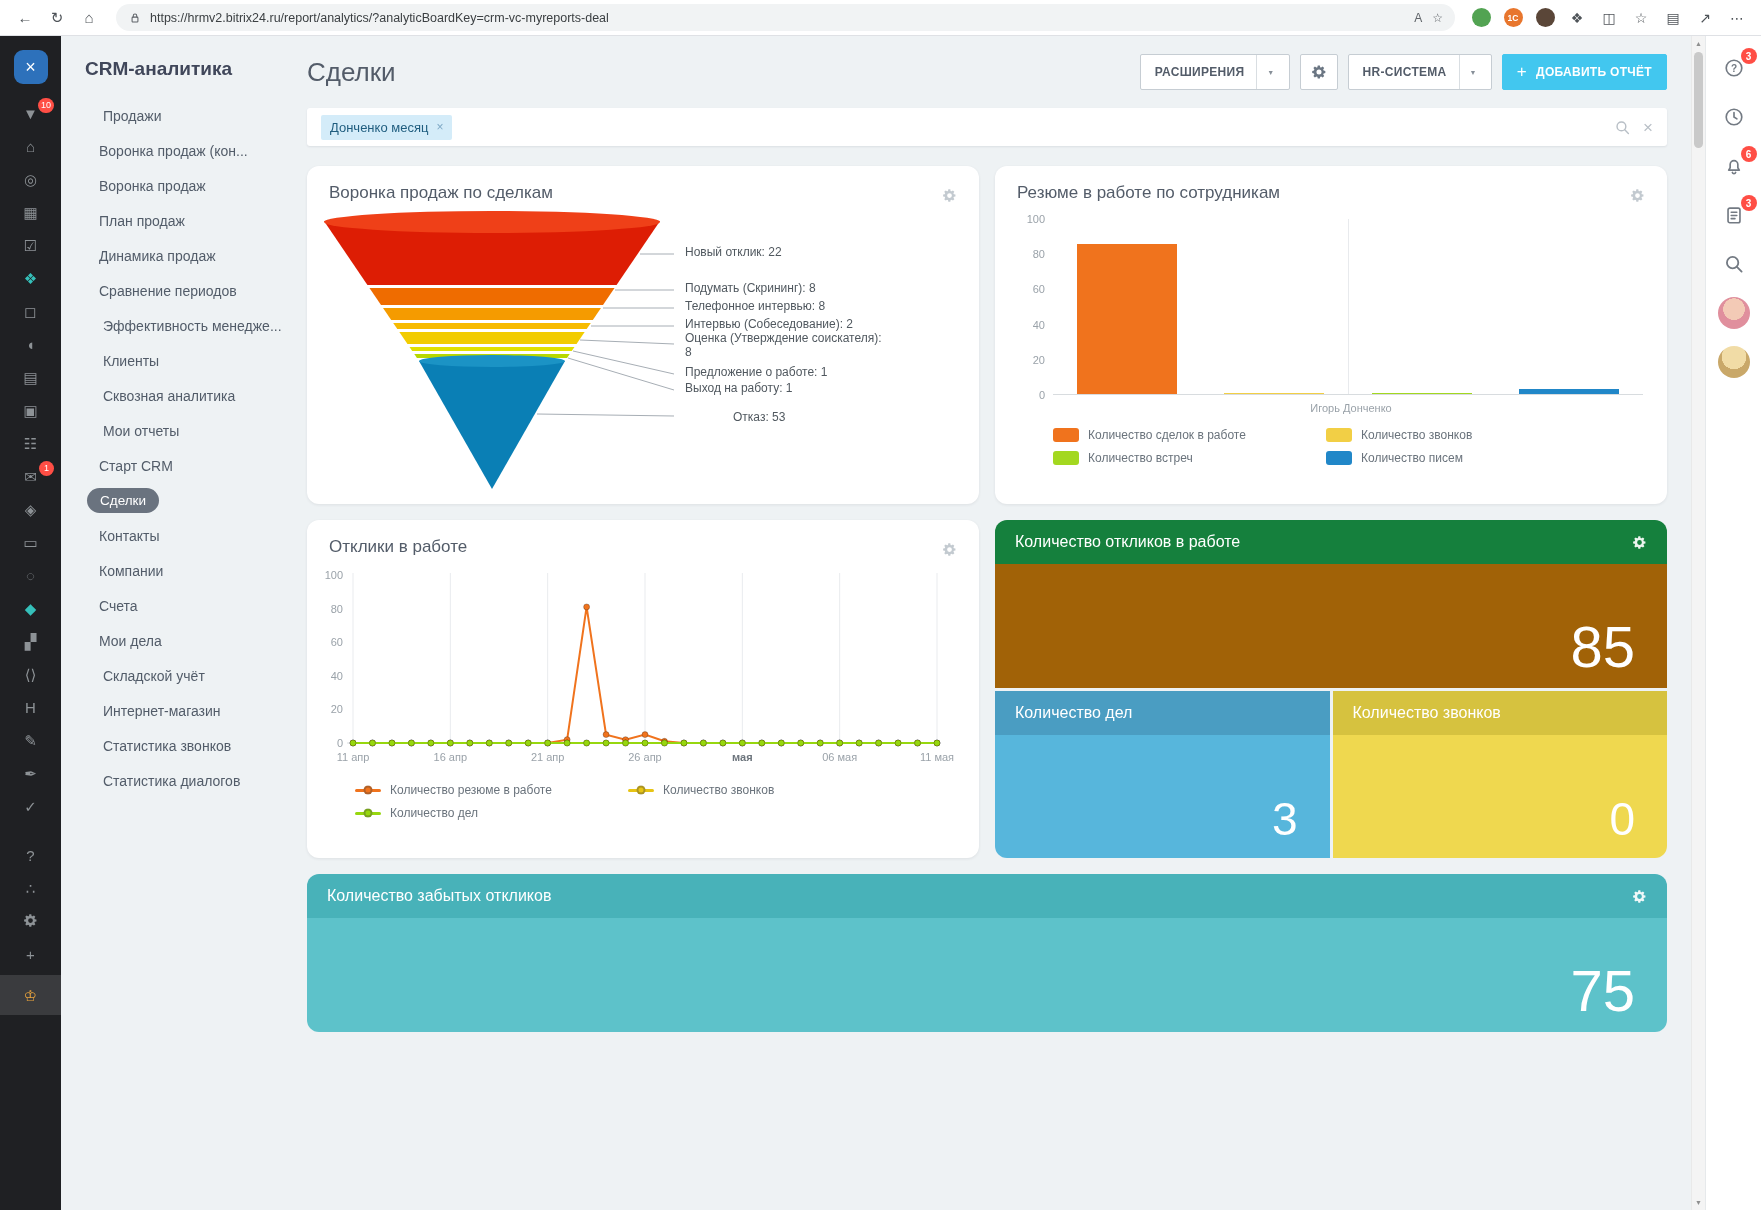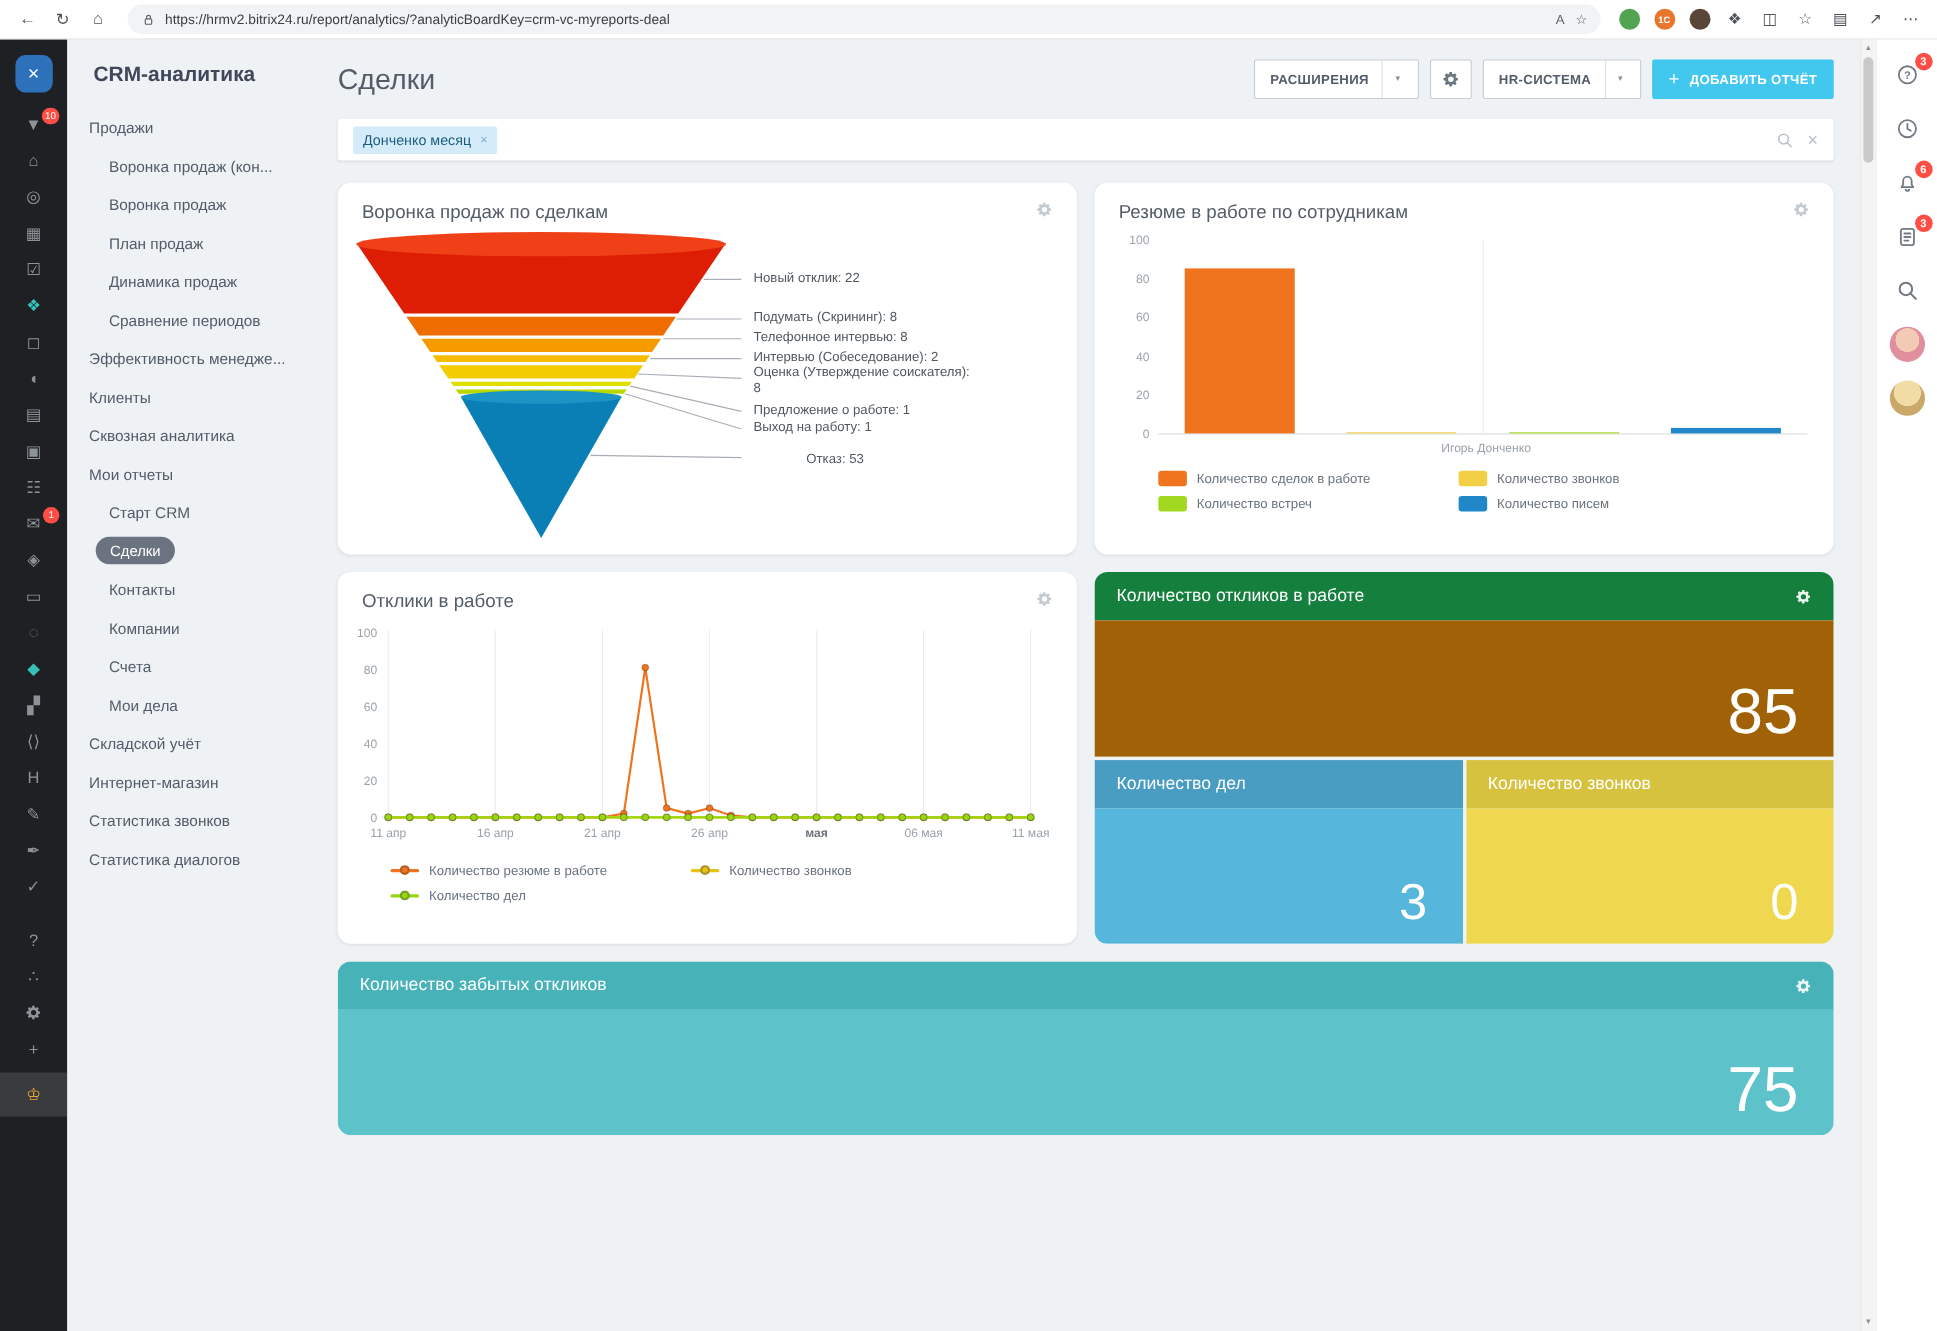--- a/index.html
+++ b/index.html
@@ -27,21 +27,21 @@
   .rail-glyph{color:#8d9296;font-size:15px;line-height:1}
   .rail-item.primary{height:44px;margin-bottom:8px}
   .rail-item.primary .rail-glyph{width:34px;height:34px;background:#2d71bb;color:#fff;border-radius:9px;display:flex;align-items:center;justify-content:center;font-size:18px}
   .rail-item.highlight{background:#3a3b3e;height:40px;margin-top:4px}
   .rail-badge{position:absolute;top:1px;right:7px;background:#ff4e45;color:#fff;font-size:9px;line-height:1;min-width:15px;height:15px;border-radius:8px;display:flex;align-items:center;justify-content:center;padding:0 3px;font-weight:normal}
 
   
   .sidebar{width:234px;flex-shrink:0;padding-top:16px;overflow:hidden}
   .sidebar-title{font-size:19px;font-weight:bold;color:#40475a;padding:6px 0 18px 24px}
   .nav-item{height:35px;display:flex;align-items:center;font-size:14px;color:#525c69;cursor:pointer;white-space:nowrap}
-  .nav-item.lvl1{padding-left:20px}
+  .nav-item.lvl1{padding-left:42px}
   .nav-item.lvl2{padding-left:38px}
   .nav-item.active{padding-left:26px}
   .nav-item .pill{background:#6a737f;color:#fff;border-radius:14px;padding:5px 13px;font-size:13.5px}
 
   
   .main{flex:1;min-width:0;padding:10px 24px 0 2px;overflow:hidden}
   .main-header{display:flex;align-items:center;height:52px;margin-bottom:10px;padding-left:10px}
   .page-title{font-size:26px;color:#535c69;flex:1}
   .header-actions{display:flex;gap:10px;align-items:center}
   .btn{height:36px;background:#fff;border:1px solid #c6cdd3;border-radius:2px;color:#535c69;font-size:12px;font-weight:bold;letter-spacing:.3px;display:flex;align-items:center;padding:0 14px;cursor:pointer;white-space:nowrap}
@@ -53,21 +53,21 @@
   .filter-bar{height:38px;background:#fff;border-radius:3px;display:flex;align-items:center;padding:0 14px;margin:0 0 20px 10px;box-shadow:0 1px 2px rgba(83,92,105,.12)}
   .chip{background:#d4ecf9;color:#1f5d7f;font-size:13px;height:25px;border-radius:2px;display:flex;align-items:center;padding:0 9px;gap:8px;cursor:pointer}
   .chip .x{color:#7fa9c5;font-size:12px}
   .filter-spacer{flex:1}
   .filter-icon{color:#b8bfc6;margin-left:12px;cursor:pointer}
   .filter-clear{color:#b8bfc6;font-size:17px;margin-left:12px;cursor:pointer;line-height:1}
 
   .cards-grid{display:grid;grid-template-columns:1fr 1fr;gap:16px;padding-left:10px}
   .card{background:#fff;border-radius:12px;box-shadow:0 1px 3px rgba(50,60,70,.09);position:relative}
   .h338{height:338px}
-  .card-head{display:flex;align-items:flex-start;padding:17px 22px 6px}
+  .card-head{display:flex;align-items:flex-end;padding:17px 22px 6px}
   .card-title{flex:1;font-size:17px;color:#535c69}
   .gear{color:#c3cad0;cursor:pointer;display:flex}
   .gear.white{color:#fff;opacity:.92}
 
   
   .funnel-wrap{position:relative;margin:2px 0 0 10px}
   .funnel-label{position:absolute;left:368px;font-size:12px;color:#50585f;width:205px;line-height:1.15}
   
   .bar-wrap{padding:4px 18px 0 12px}
   .bar-plot{position:relative;height:176px;margin:6px 6px 0 46px;border-bottom:1px solid #d8dcdf}

